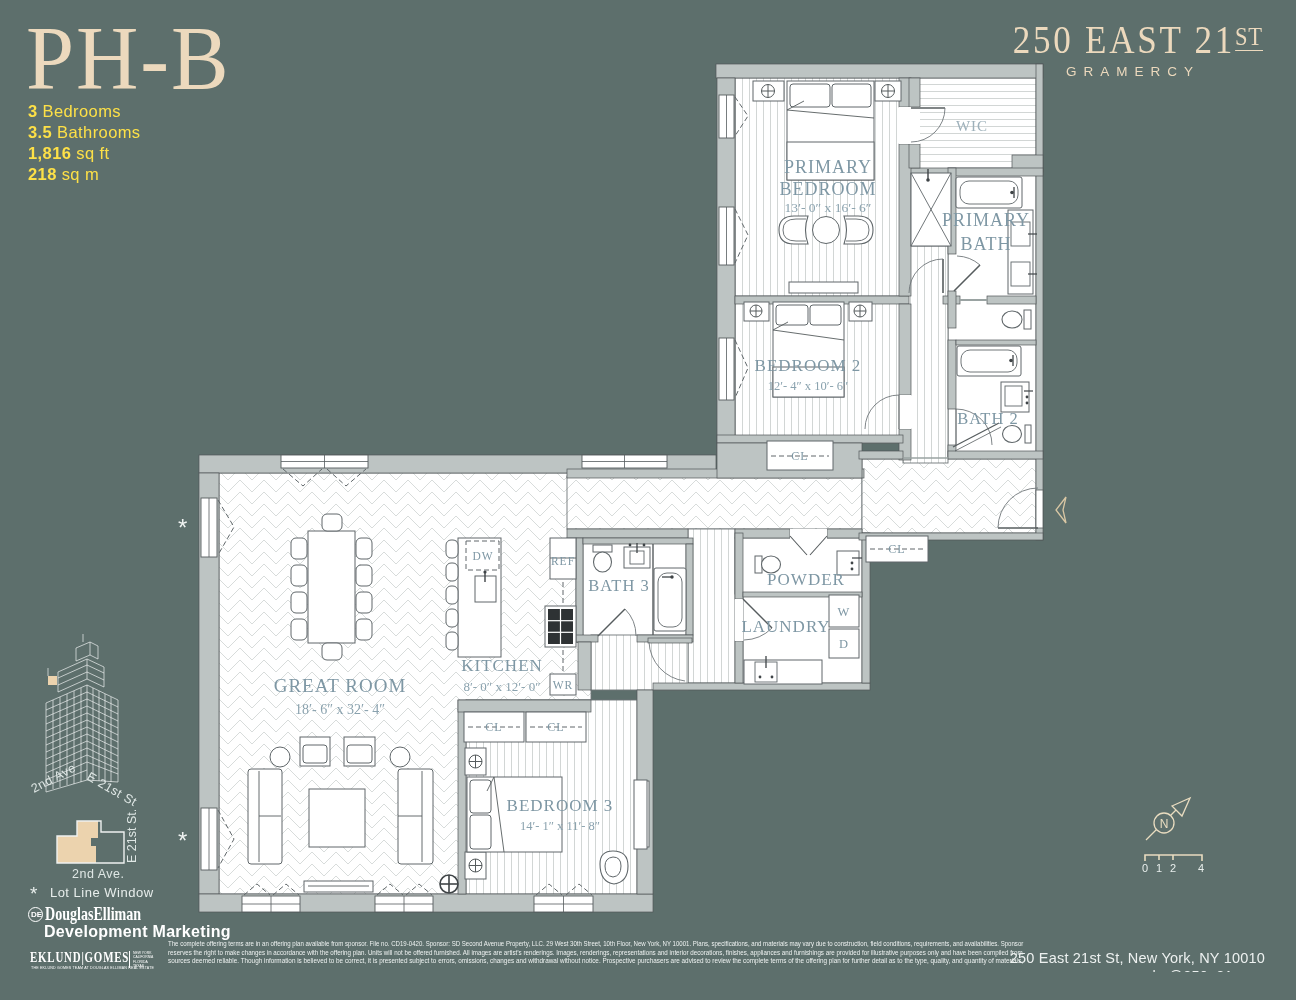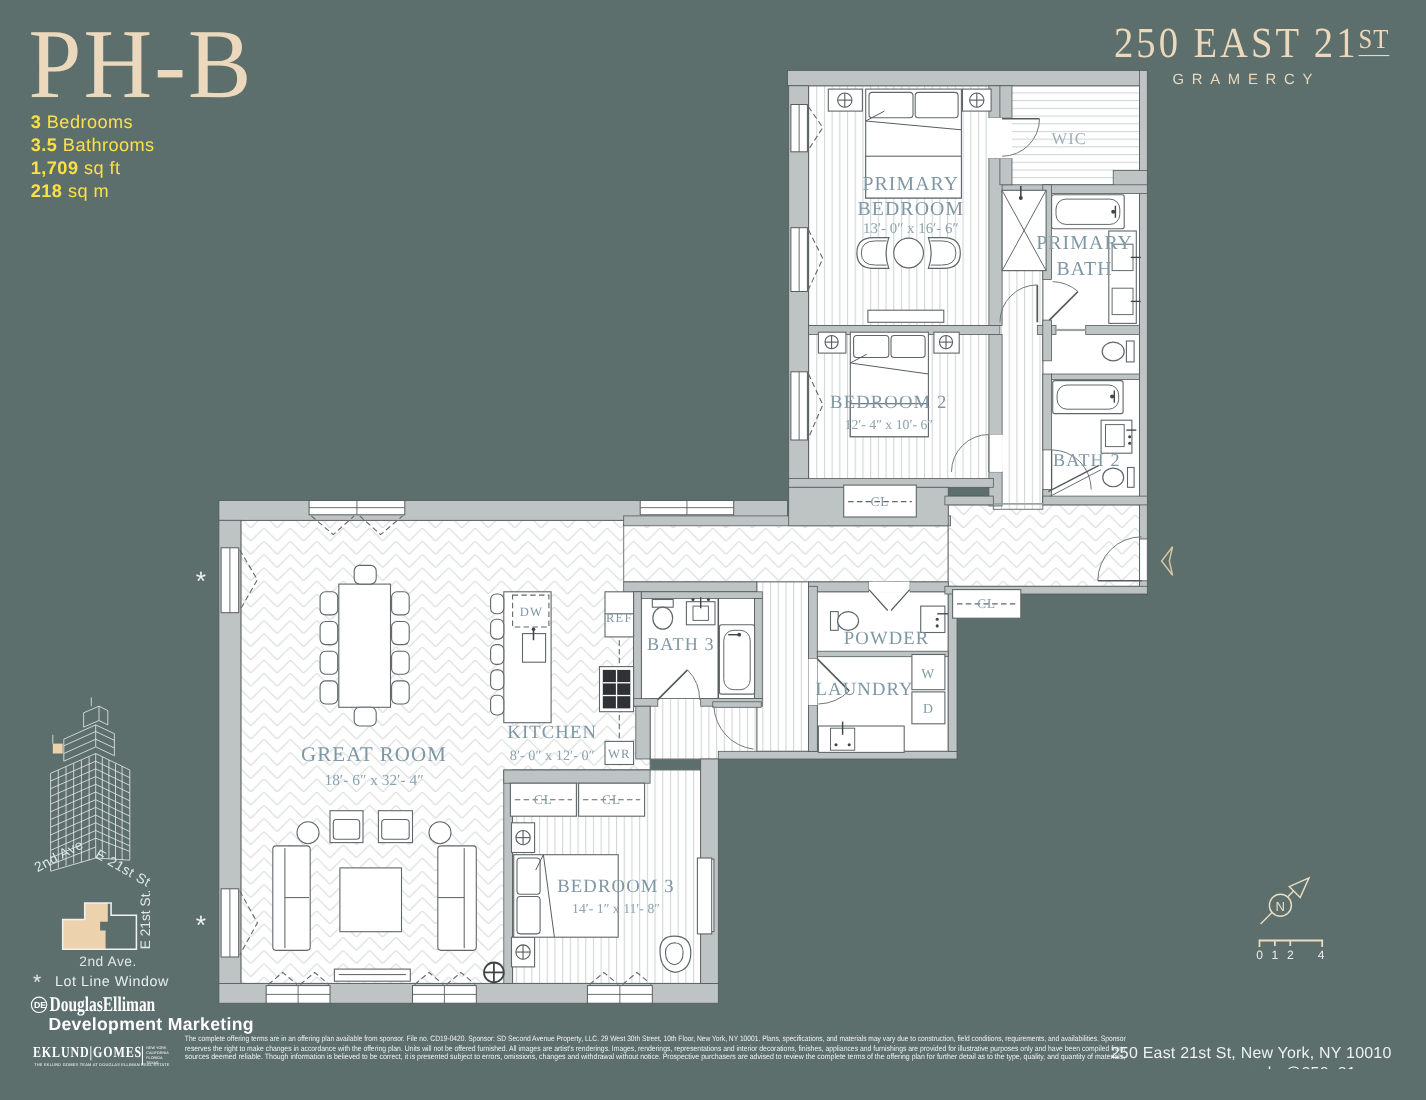--- a/index.html
+++ b/index.html
@@ -30,21 +30,21 @@
 </head>
 <body>
 <div id="page">
 
 <div id="title" class="abs">PH-B</div>
 
 <div class="abs stat" style="top:102px"><b>3</b> Bedrooms</div>
 
 <div class="abs stat" style="top:123px"><b>3.5</b> Bathrooms</div>
 
-<div class="abs stat" style="top:144px"><b>1,709</b> sq ft</div>
+<div class="abs stat" style="top:144px"><b>1,816</b> sq ft</div>
 
 <div class="abs stat" style="top:165px"><b>218</b> sq m</div>
 
 <div id="logo" class="abs">250 EAST 21<span class="st">ST</span></div>
 
 <div id="gramercy" class="abs">GRAMERCY</div>
 
 
 <div id="addr" class="abs">250 East 21st St, New York, NY 10010</div>
 

